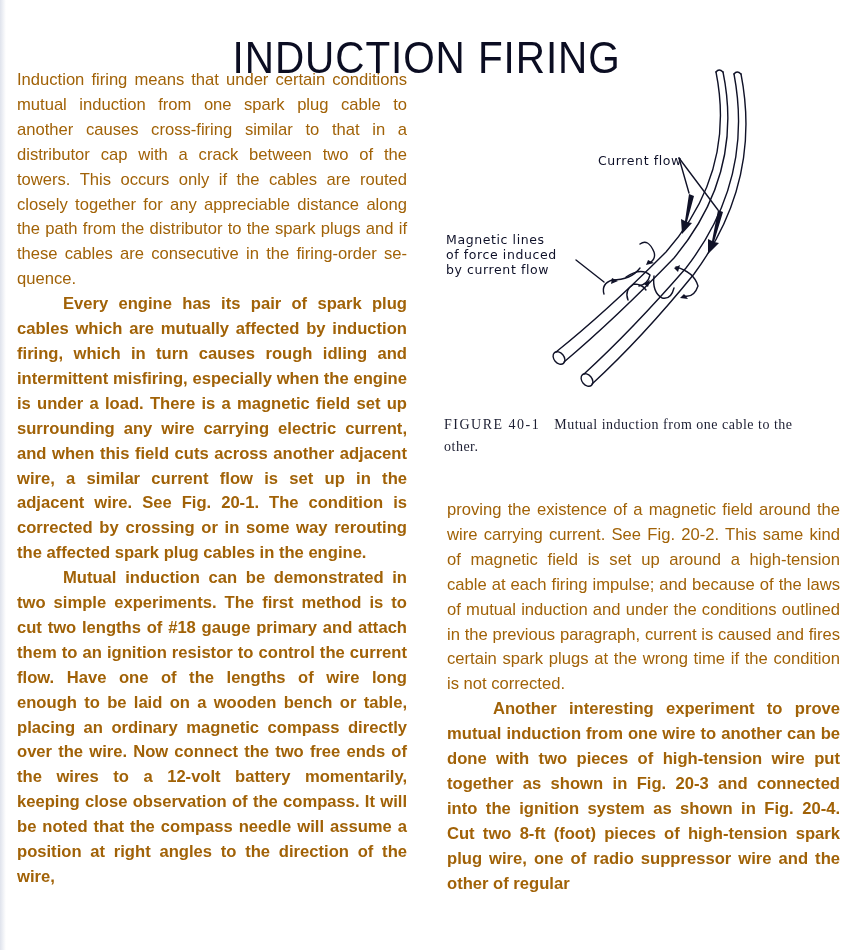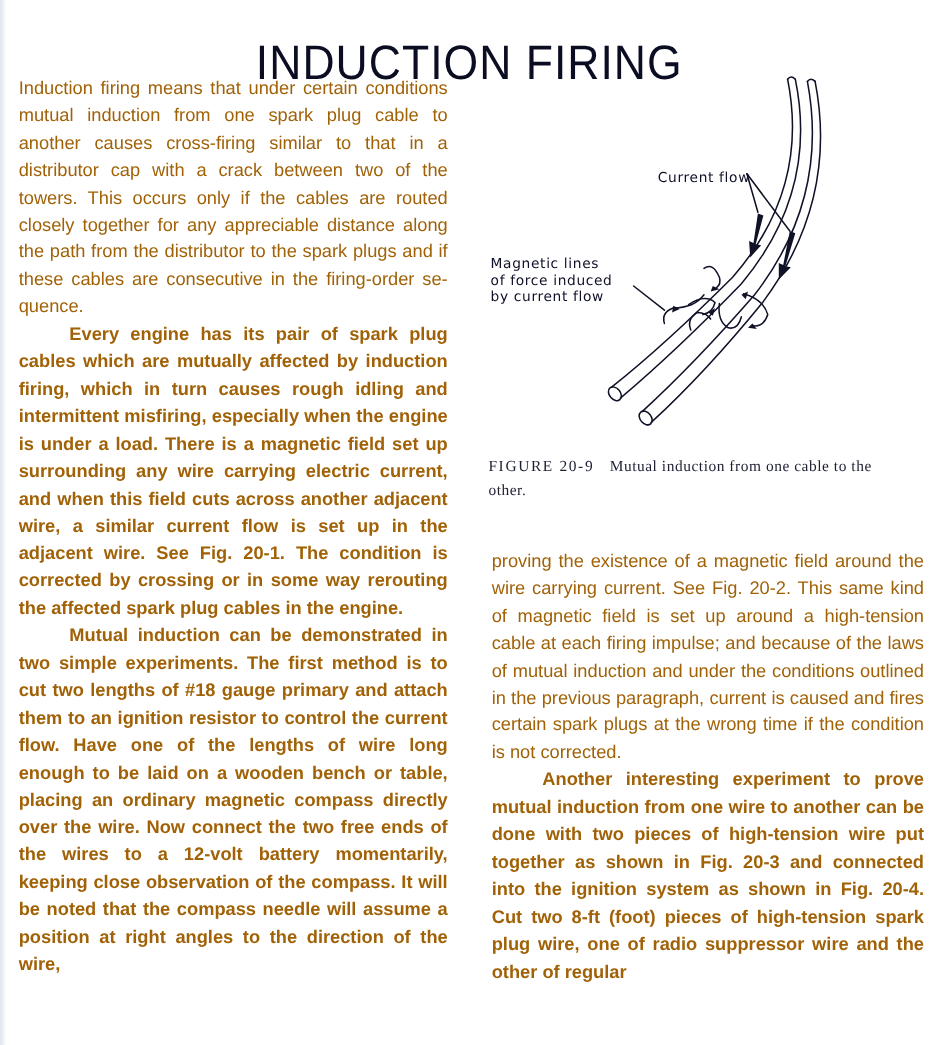--- a/index.html
+++ b/index.html
@@ -102,19 +102,19 @@
       <path d="M 208 222 L 214 218 L 212 225 Z"></path>
     </g>
     <text class="fig-label" x="162" y="103">Current flow</text>
     <text class="fig-label" x="10" y="182">Magnetic lines</text>
     <text class="fig-label" x="10" y="197">of force induced</text>
     <text class="fig-label" x="10" y="212">by current flow</text>
   </svg>
 </div>
 
 <div class="caption">
-  <span class="fig-num">FIGURE 20-9</span><span>Mutual induction from one cable to the other.</span>
+  <span class="fig-num">FIGURE 40-1</span><span>Mutual induction from one cable to the other.</span>
 </div>
 
 <div class="col col-right">
   <p>proving the existence of a magnetic field around the wire carrying current. See Fig. 20-2. This same kind of magnetic field is set up around a high-tension cable at each firing impulse; and because of the laws of mutual induction and under the conditions outlined in the previous paragraph, current is caused and fires certain spark plugs at the wrong time if the condition is not corrected.</p>
   <p class="indent">Another interesting experiment to prove mutual induction from one wire to another can be done with two pieces of high-tension wire put together as shown in Fig. 20-3 and connected into the ignition system as shown in Fig. 20-4. Cut two 8-ft (foot) pieces of high-tension spark plug wire, one of radio suppressor wire and the other of regular</p>
 </div>
 
 </body></html>

